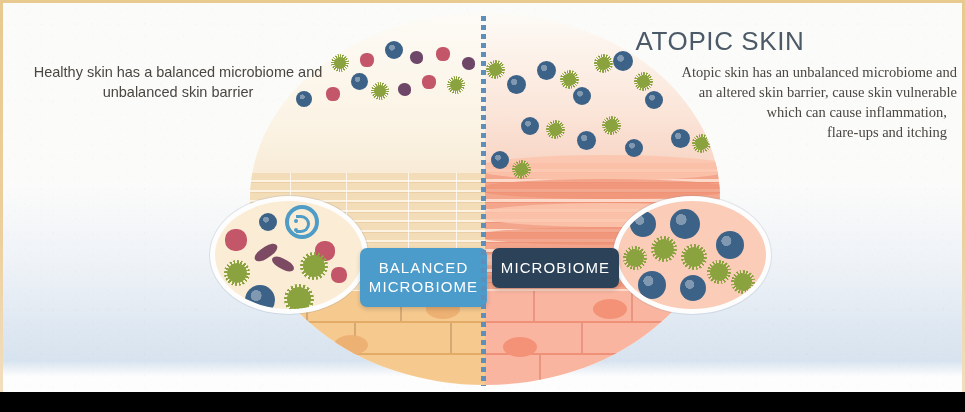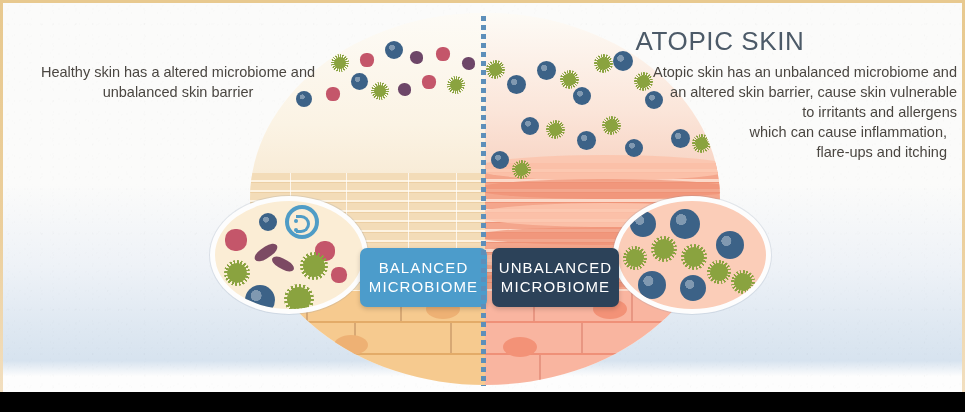--- a/index.html
+++ b/index.html
@@ -51,21 +51,21 @@
     color:#4c5a68;
     font-size:26px;letter-spacing:.6px;
     font-weight:400;white-space:nowrap;
   }
   #title-left{left:0;top:26px;width:500px;text-align:center;}
   #title-right{left:470px;top:26px;width:500px;text-align:center;}
 
   .blurb{position:absolute;color:#4a4641;font-size:14.5px;line-height:20px;}
   #blurb-left{left:8px;top:62px;width:340px;text-align:center;}
   #blurb-right{left:612px;top:62px;width:345px;text-align:right;}
-  #blurb-right .ln{display:block;}
+  #blurb-right .ln{display:block;font-family:Liberation Serif, serif;}
   #blurb-right .ln.c{text-align:right;padding-right:10px;}
 
   
   .illus{
     position:absolute;left:250px;top:13px;width:470px;height:372px;
     border-radius:50%;
     overflow:hidden;
     background:#fdfaf4;
   }
   .ill-half{position:absolute;top:0;height:372px;width:235px;overflow:hidden;}
@@ -300,35 +300,33 @@
         <span class="mb cocc" style="left: 62px; top: 74px; width: 26px; height: 26px;"></span>
         <span class="mb spiky sp" style="left: 116px; top: 72px; width: 18px; height: 18px;"></span>
       </div>
   </div>
 
   <div class="chip" id="chip-balanced">
     <span>BALANCED</span>
     <span class="l2">MICROBIOME</span>
   </div>
   <div class="chip" id="chip-unbalanced">
-    <span>UNBALANCED</span>
     <span class="l2">MICROBIOME</span>
   </div>
 
   <div class="divider"></div>
 
   <div class="title" id="title-right">ATOPIC SKIN</div>
 
   <div class="blurb" id="blurb-left">
-    <span>Healthy skin has a altered microbiome and</span>
+    <span>Healthy skin has a balanced microbiome and</span>
     <span>unbalanced skin barrier</span>
   </div>
 
   <div class="blurb" id="blurb-right">
     <span class="ln">Atopic skin has an unbalanced microbiome and</span>
     <span class="ln">an altered skin barrier, cause skin vulnerable</span>
-    <span class="ln">to irritants and allergens</span>
     <span class="ln c">which can cause inflammation,</span>
     <span class="ln c">flare-ups and itching</span>
   </div>
 
   <div class="bottom-band"></div>
 </div>
 
 </body></html>

